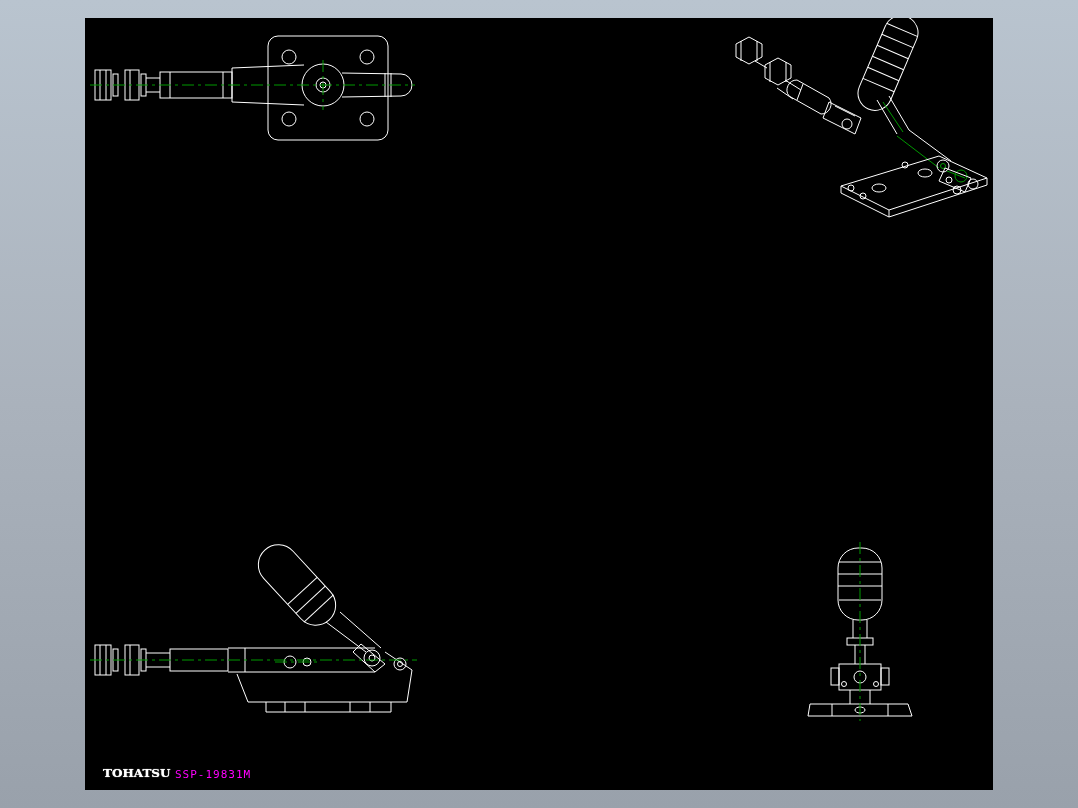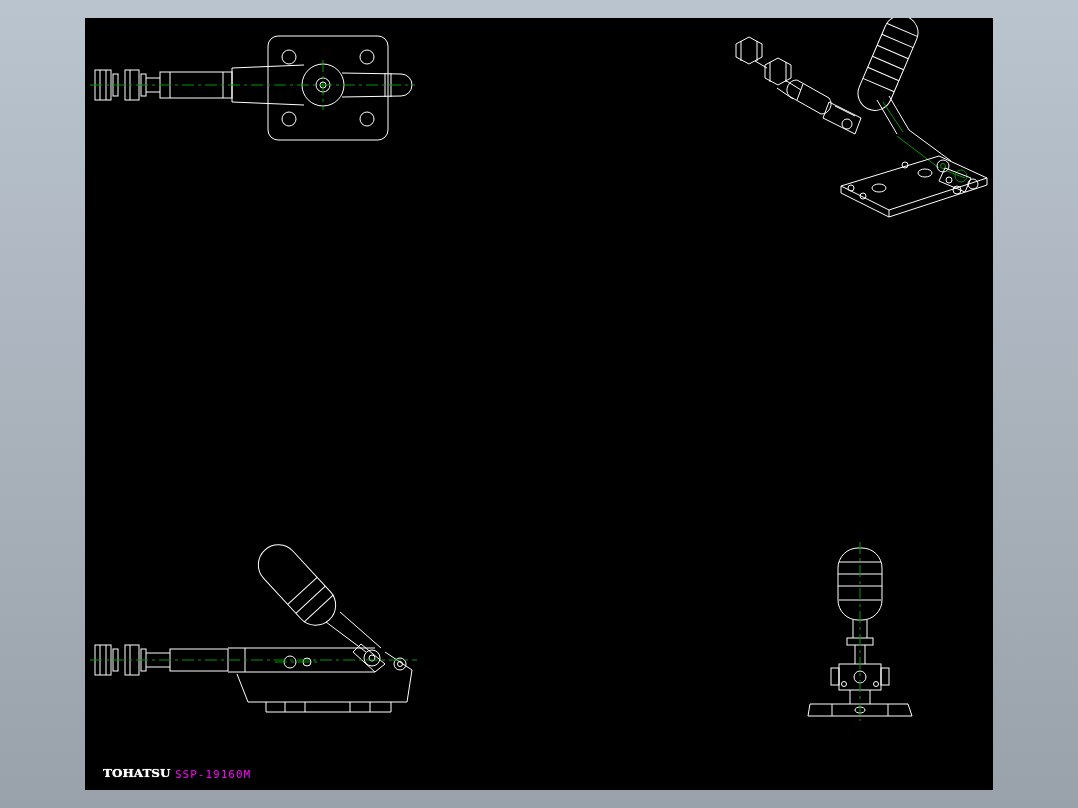--- a/index.html
+++ b/index.html
@@ -227,17 +227,17 @@
           <line x1="803" y1="686" x2="803" y2="698"></line>
           <ellipse cx="775" cy="692" rx="5" ry="3"></ellipse>
         </g>
         <line class="cl" x1="775" y1="524" x2="775" y2="703"></line>
       </g>
 
     </svg>
 
     <div class="titleblock">
       <span class="brand">TOHATSU</span>
-      <span class="part">SSP-19160M</span>
+      <span class="part">SSP-19831M</span>
     </div>
 
   </div>
 </div>
 
 </body></html>

